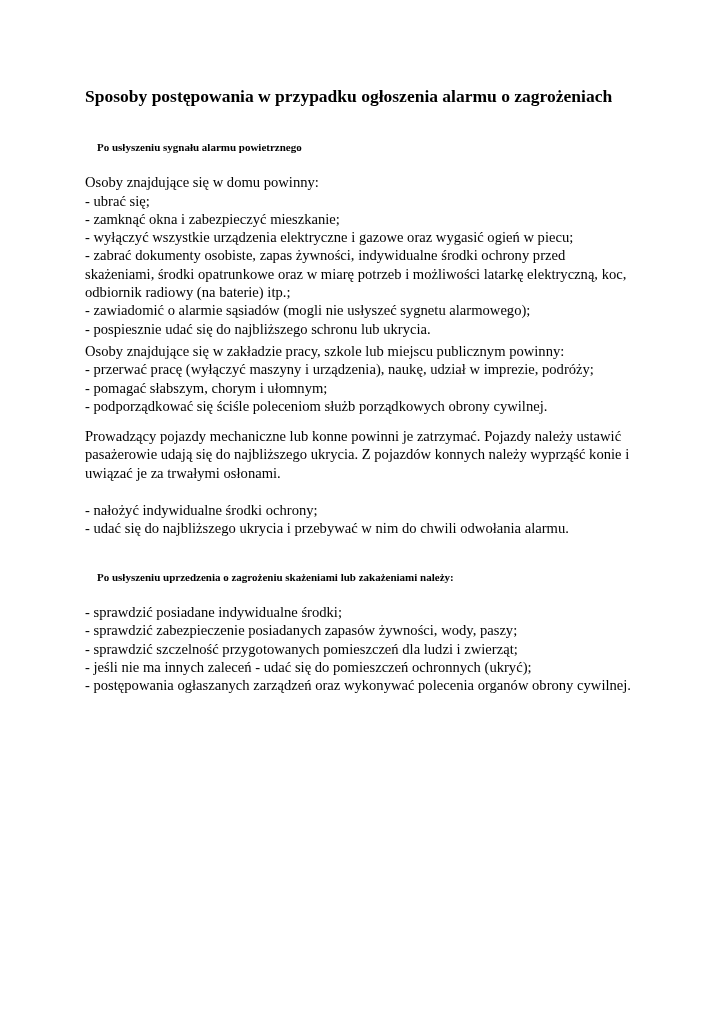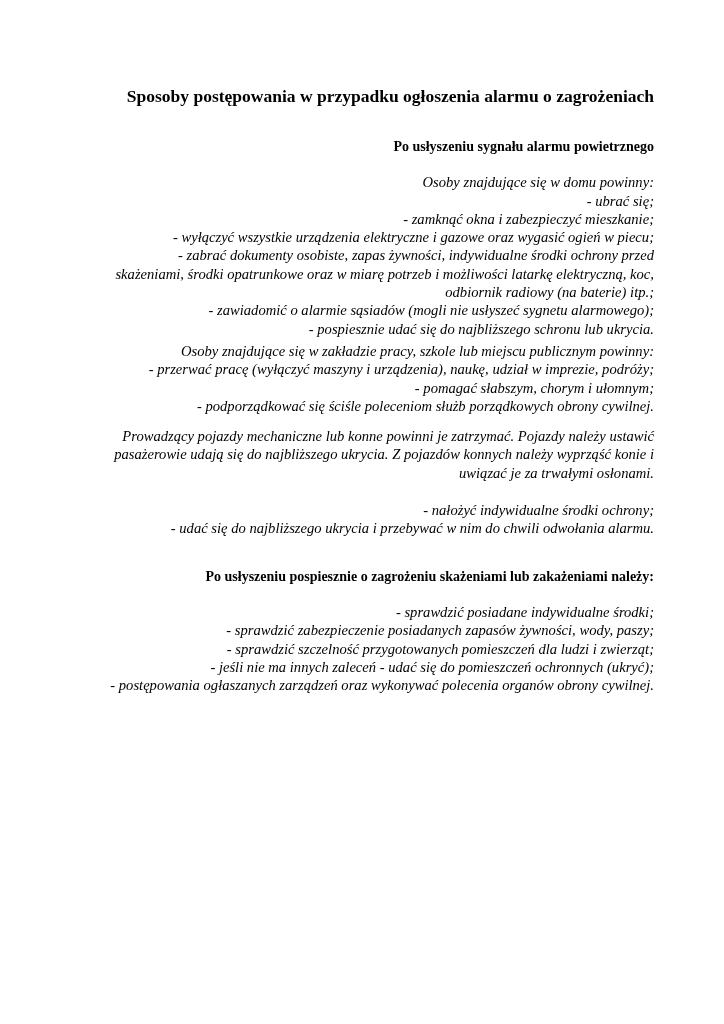--- a/index.html
+++ b/index.html
@@ -11,44 +11,42 @@
     position: relative;
     width: 724px;
     height: 1024px;
     margin: 0 auto;
     background: #ffffff;
     box-sizing: border-box;
     padding: 85px 70px 0 85px;
     font-family: "Liberation Serif", "DejaVu Serif", serif;
     color: #000000;
     overflow: hidden;
-    text-align: right;
   }
   .doc-title {
     margin: 0;
     font-size: 17.5px;
     font-weight: bold;
     line-height: 22px;
     white-space: nowrap;
   }
   .section-heading {
-    margin: 0;
-    font-size: 14px;
+    margin: 12px;
+    font-size: 11px;
     font-weight: bold;
     line-height: 18.3px;
     white-space: nowrap;
   }
   .para {
     margin: 0;
     font-size: 14.6px;
     line-height: 18.3px;
   }
   .line {
     white-space: nowrap;
-    font-style: italic;
   }
   
   .mt-heading1 { margin-top: 31px; }
   .mt-para1   { margin-top: 17px; }
   .mt-para2   { margin-top: 4px;  }
   .mt-para3   { margin-top: 12px; }
   .mt-heading2 { margin-top: 23px; }
   .mt-para4   { margin-top: 19px; }
   .mt-heading3 { margin-top: 30px; }
   .mt-para5   { margin-top: 17px; }
@@ -86,21 +84,21 @@
     <div class="line">pasażerowie udają się do najbliższego ukrycia. Z pojazdów konnych należy wyprząść konie i</div>
     <div class="line">uwiązać je za trwałymi osłonami.</div>
   </div>
 
 
   <div class="para mt-para4">
     <div class="line">- nałożyć indywidualne środki ochrony;</div>
     <div class="line">- udać się do najbliższego ukrycia i przebywać w nim do chwili odwołania alarmu.</div>
   </div>
 
-  <h2 class="section-heading mt-heading3">Po usłyszeniu pospiesznie o zagrożeniu skażeniami lub zakażeniami należy:</h2>
+  <h2 class="section-heading mt-heading3">Po usłyszeniu uprzedzenia o zagrożeniu skażeniami lub zakażeniami należy:</h2>
 
   <div class="para mt-para5">
     <div class="line">- sprawdzić posiadane indywidualne środki;</div>
     <div class="line">- sprawdzić zabezpieczenie posiadanych zapasów żywności, wody, paszy;</div>
     <div class="line">- sprawdzić szczelność przygotowanych pomieszczeń dla ludzi i zwierząt;</div>
     <div class="line">- jeśli nie ma innych zaleceń - udać się do pomieszczeń ochronnych (ukryć);</div>
     <div class="line">- postępowania ogłaszanych zarządzeń oraz wykonywać polecenia organów obrony cywilnej.</div>
   </div>
 
 </div>

